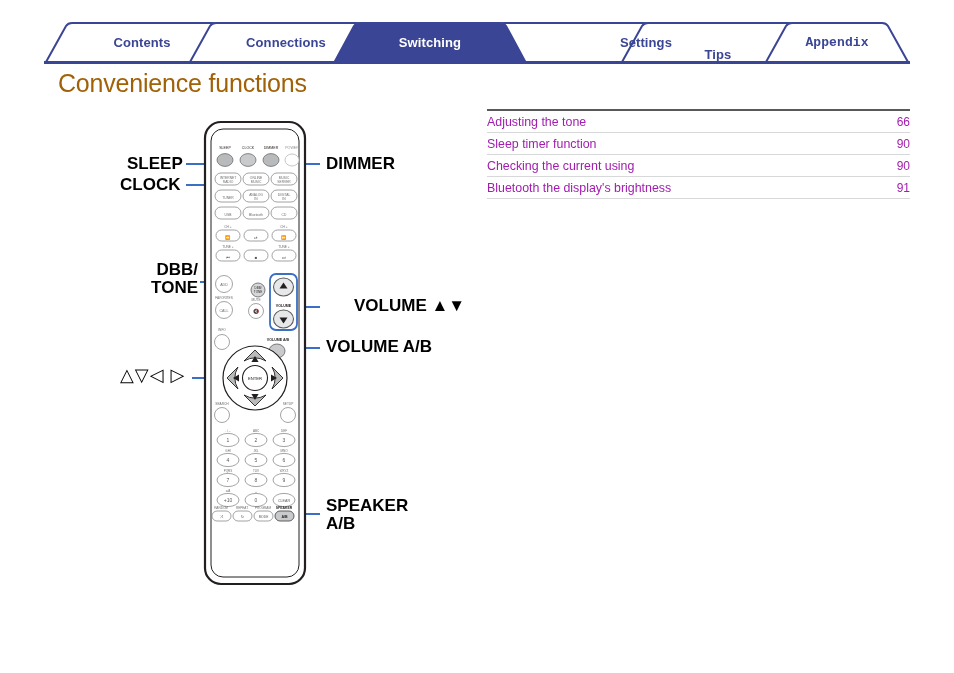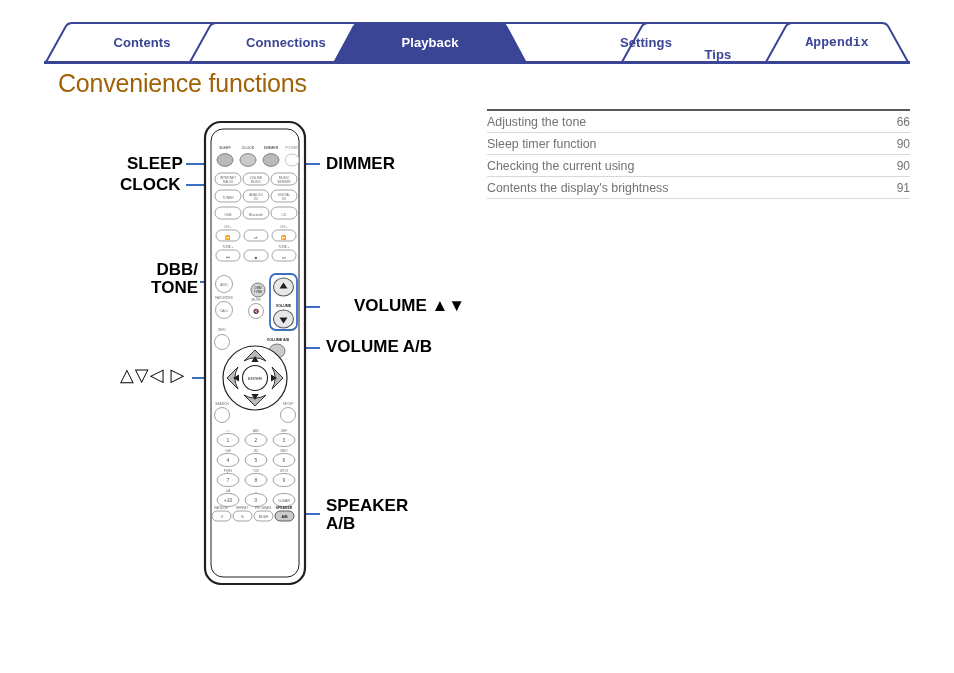--- a/index.html
+++ b/index.html
@@ -66,21 +66,21 @@
     height: 2px; background: #58595b; width: 100%;
   }
   .toc-row {
     position: relative;
     display: flex;
     align-items: baseline;
     justify-content: space-between;
     height: 22px;
     border-bottom: 1px solid #d7d8da;
     font-size: 12.4px;
-    color: #737373;
+    color: #a21caf;
     cursor: pointer;
   }
   .toc-title { padding-top: 4px; }
   .toc-page  { padding-top: 4px; font-size: 12px; }
 
   
   .callout {
     position: absolute;
     font-weight: bold;
     color: #000000;
@@ -115,21 +115,21 @@
     <path d="M290 41 L310 4 Q312 1 316 1 L456 1 Q460 1 462 4 L482 41 Z" fill="#3a4595" stroke="#3a4595" stroke-width="2"></path>
   </svg>
 
   <div class="tab" style="left:0px;width:196px;">
     <span class="tablabel">Contents</span>
   </div>
   <div class="tab" style="left:144px;width:196px;">
     <span class="tablabel">Connections</span>
   </div>
   <div class="tab active" style="left:288px;width:196px;">
-    <span class="tablabel">Playback</span>
+    <span class="tablabel">Switching</span>
   </div>
   <div class="tab" style="left:432px;width:196px;justify-content:flex-end;">
     <span class="tablabel">Settings</span>
   </div>
   <div class="tab" style="left:576px;width:196px;align-items:flex-end;">
     <span class="tablabel">Tips</span>
   </div>
   <div class="tab" style="left:720px;width:146px;font-family:Liberation Mono, monospace;">
     <span class="tablabel">Appendix</span>
   </div>
@@ -146,21 +146,21 @@
   </div>
   <div class="toc-row">
     <span class="toc-title">Sleep timer function</span>
     <span class="toc-page">90</span>
   </div>
   <div class="toc-row">
     <span class="toc-title">Checking the current using</span>
     <span class="toc-page">90</span>
   </div>
   <div class="toc-row">
-    <span class="toc-title">Contents the display's brightness</span>
+    <span class="toc-title">Bluetooth the display's brightness</span>
     <span class="toc-page">91</span>
   </div>
 </div>
 
 <div id="artwork-wrap">
   <svg width="487" height="500" viewBox="0 0 487 500" style="position:absolute;left:0;top:100px;">
 
     <g stroke="#3a6fc4" stroke-width="2" fill="none">
       <line x1="186" y1="64" x2="218" y2="64"></line>
       <polyline points="186,85 222,85 236,68"></polyline>

